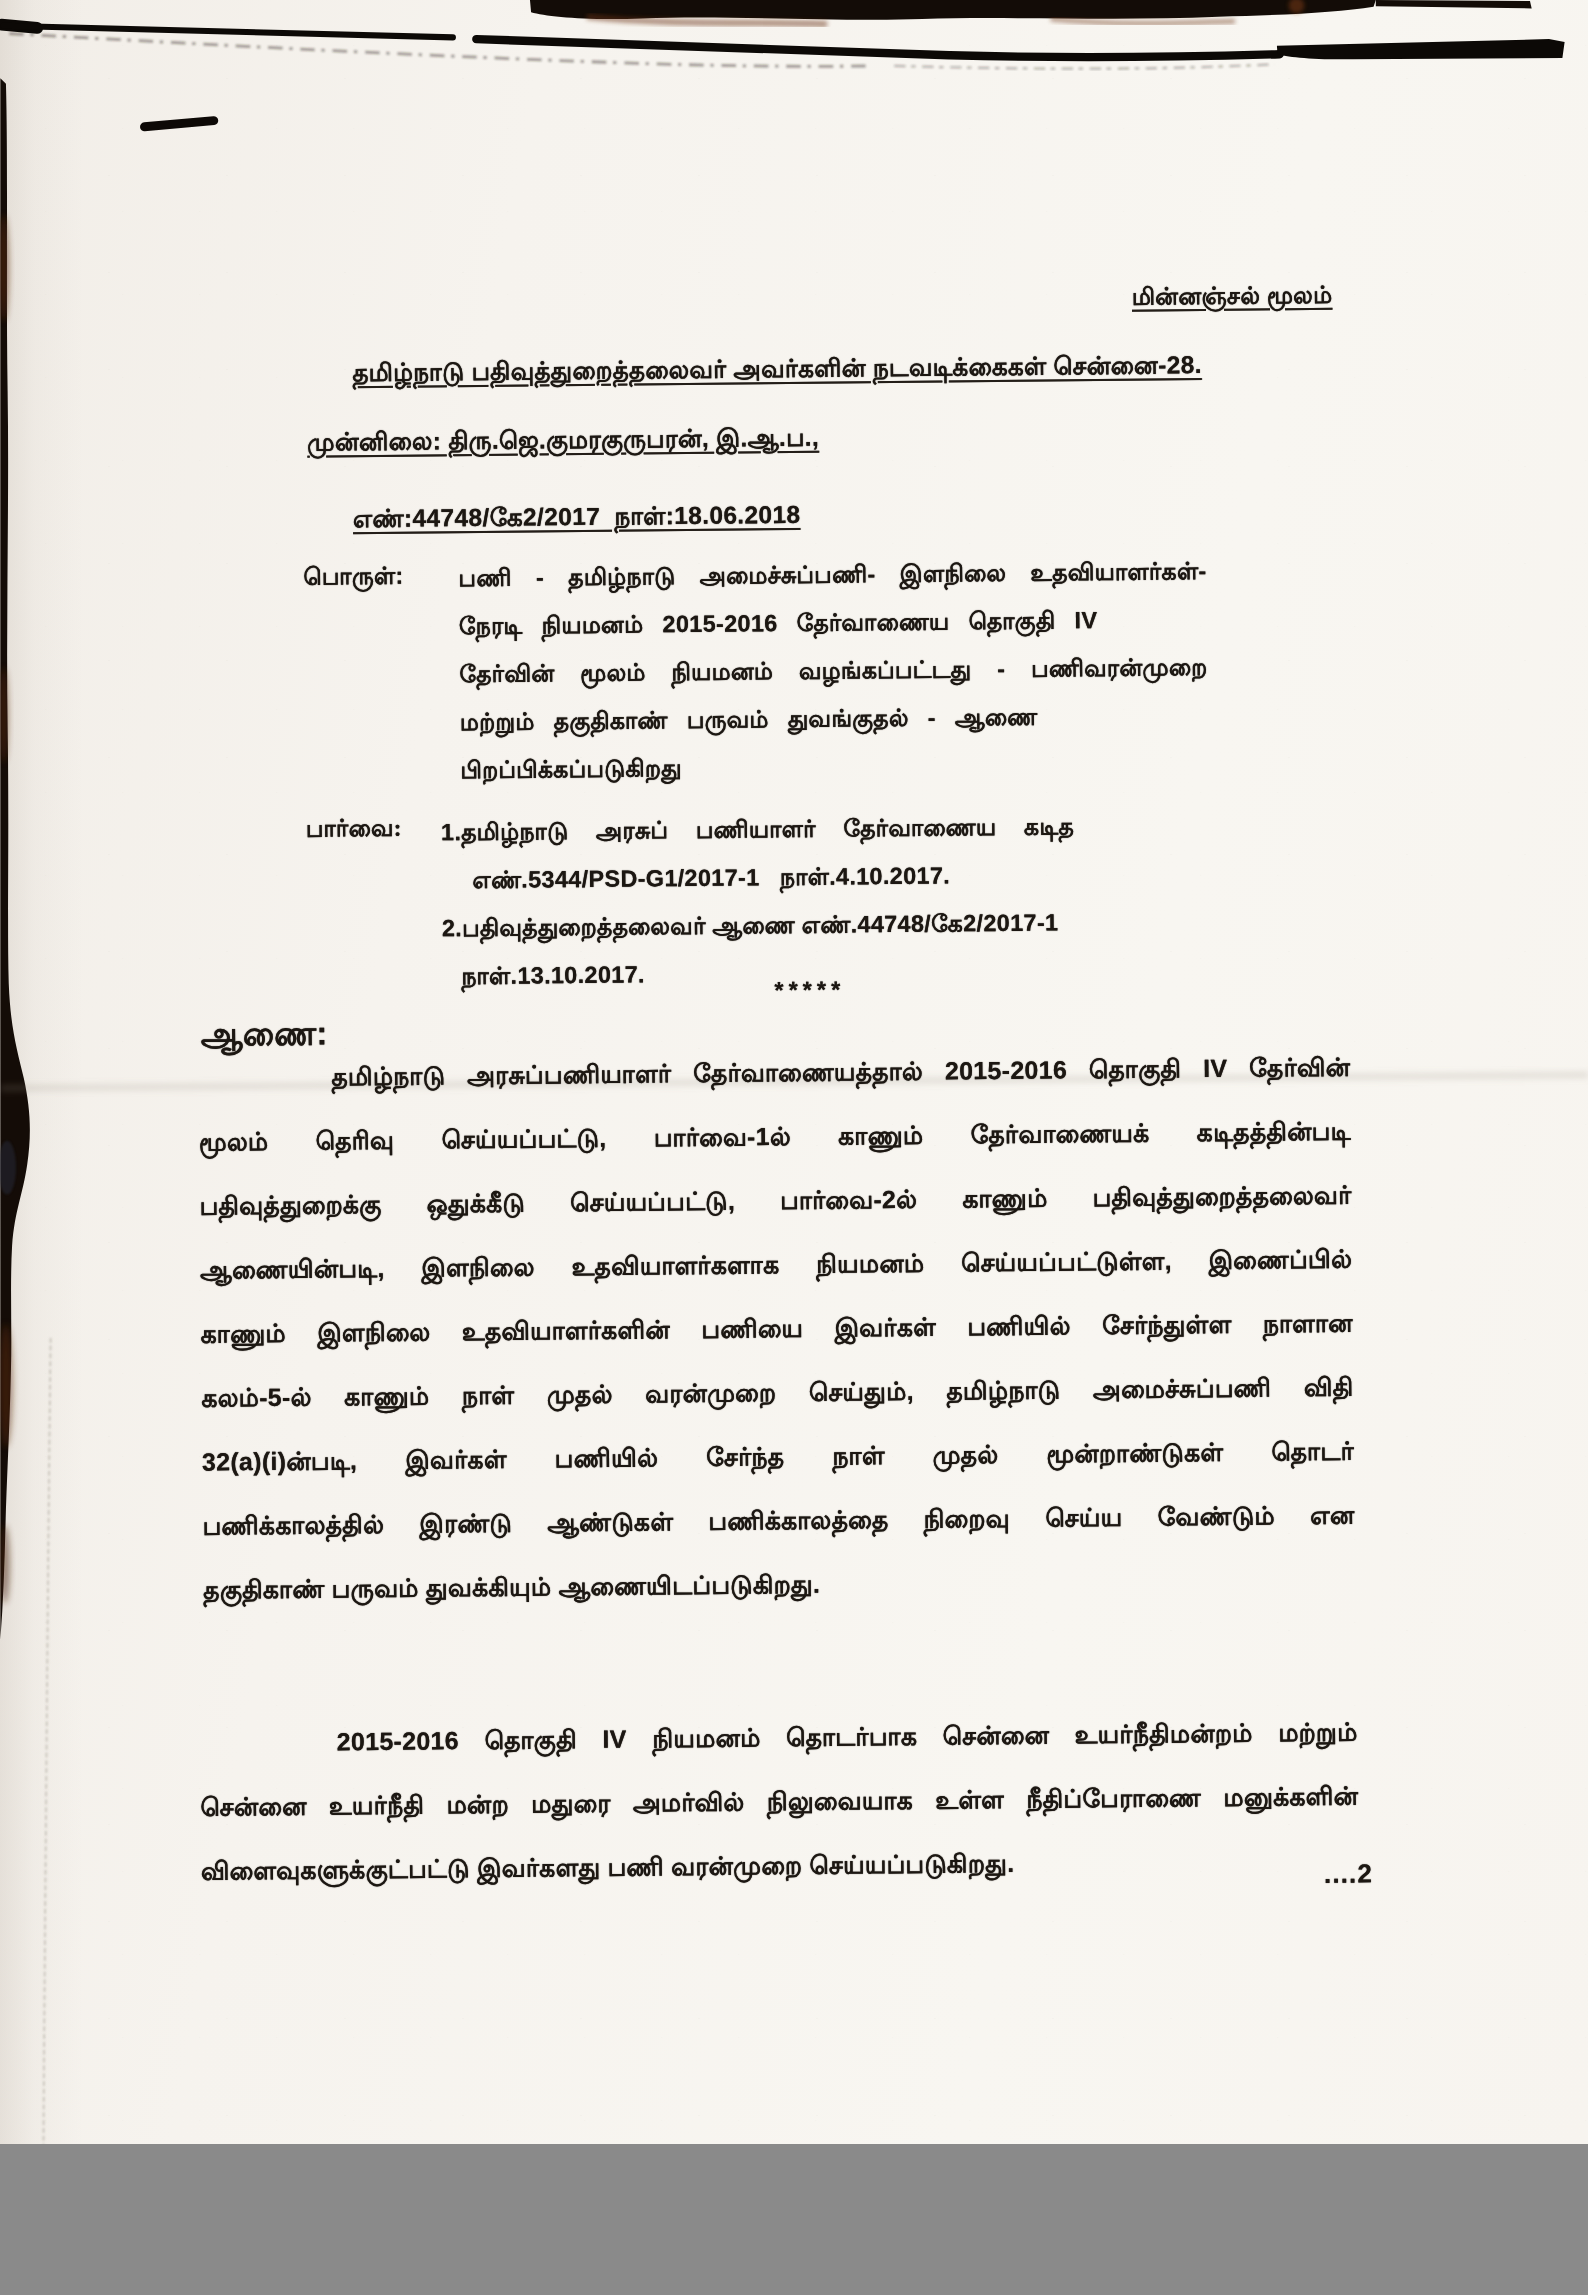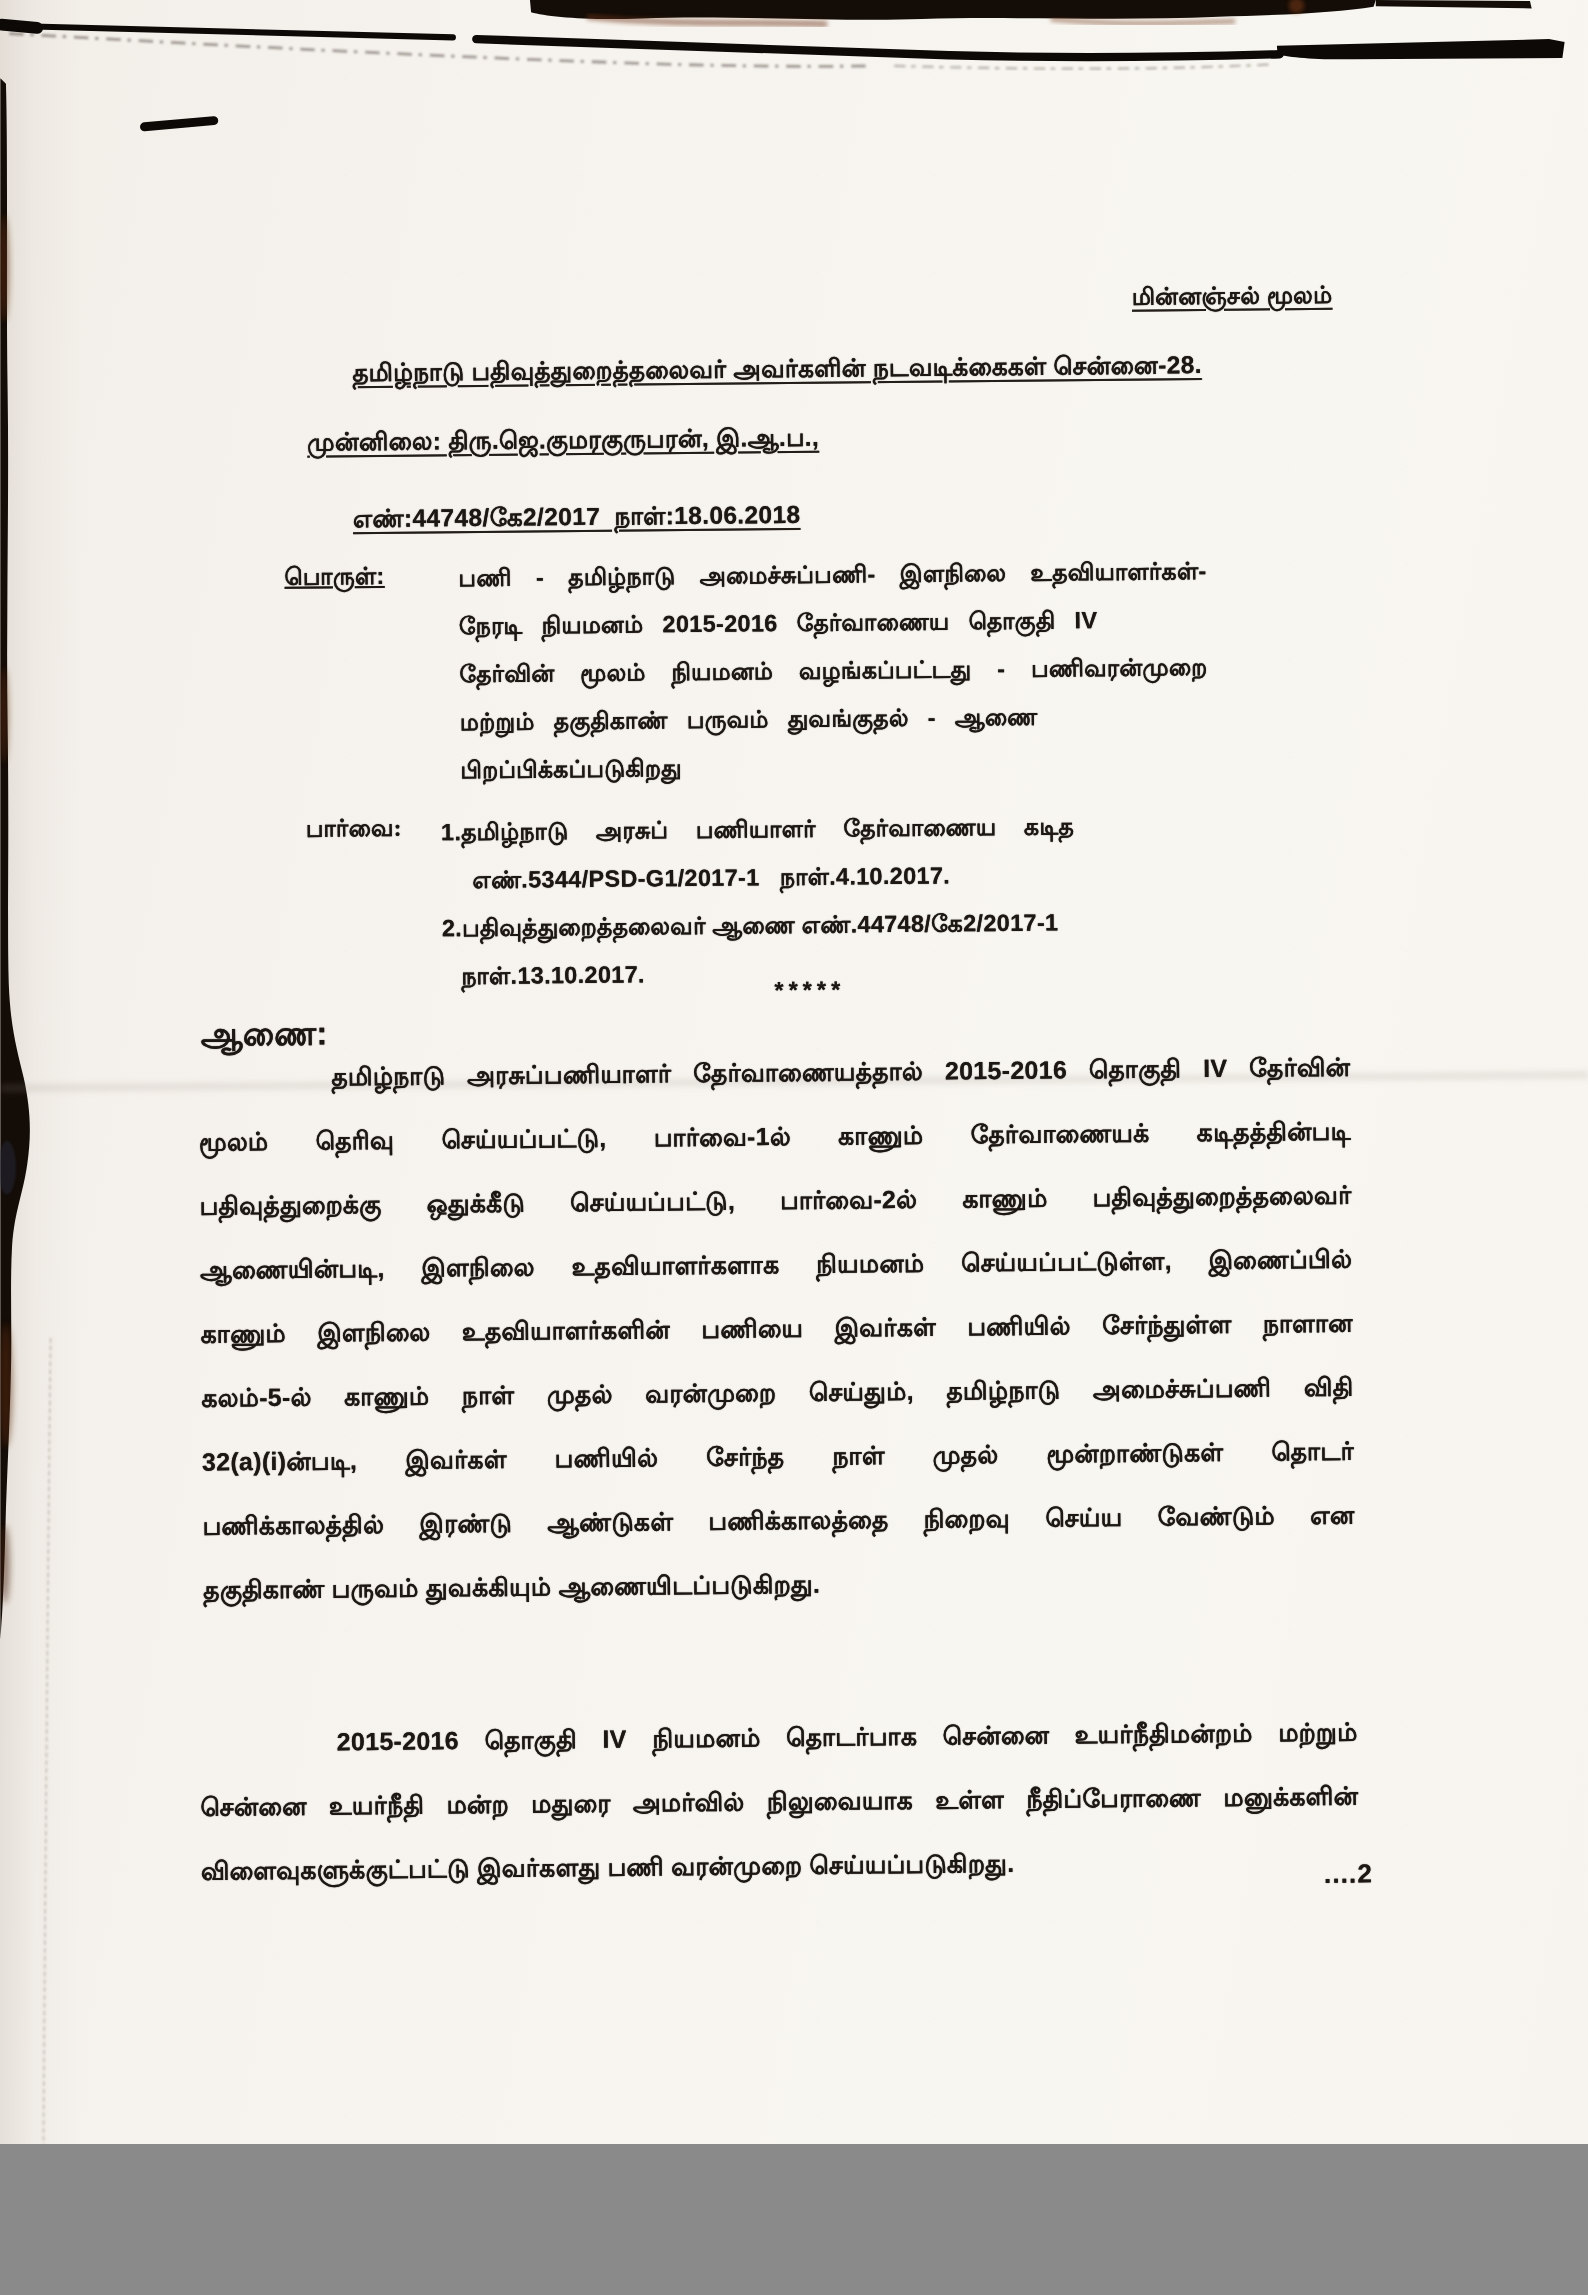--- a/index.html
+++ b/index.html
@@ -47,21 +47,21 @@
   }
   .pre{white-space:pre;}
   .line{display:block;}
   .just{text-align:justify;text-align-last:justify;}
   
   .sent-via{top:287px;left:1140px;width:235px;font-size:23.5px;}
   .hdr1{top:355px;left:311px;width:947px;font-size:24.6px;text-align:center;}
   .hdr2{top:424px;left:314px;font-size:24.6px;}
   .hdr3{top:501px;left:359px;font-size:24.6px;}
   
-  .subj-label{top:559px;left:290px;font-size:23.5px;text-decoration:underline;}
+  .subj-label{top:559px;left:309px;font-size:23.5px;}
   .subj{top:551px;left:464px;width:748px;font-size:23.5px;}
   .subj .line{height:48px;line-height:48px;}
   .subj .sp{word-spacing:12.3px;}
   
   .ref-label{top:811px;left:309px;font-size:23.5px;font-family:Liberation Serif, serif;}
   .ref{top:805px;left:444px;width:726px;font-size:23.5px;}
   .ref .line{height:48px;line-height:48px;}
   .ref .l0{width:633px;}
   .ref .l1{margin-left:31px;}
   .ref .l2{width:726px;}

